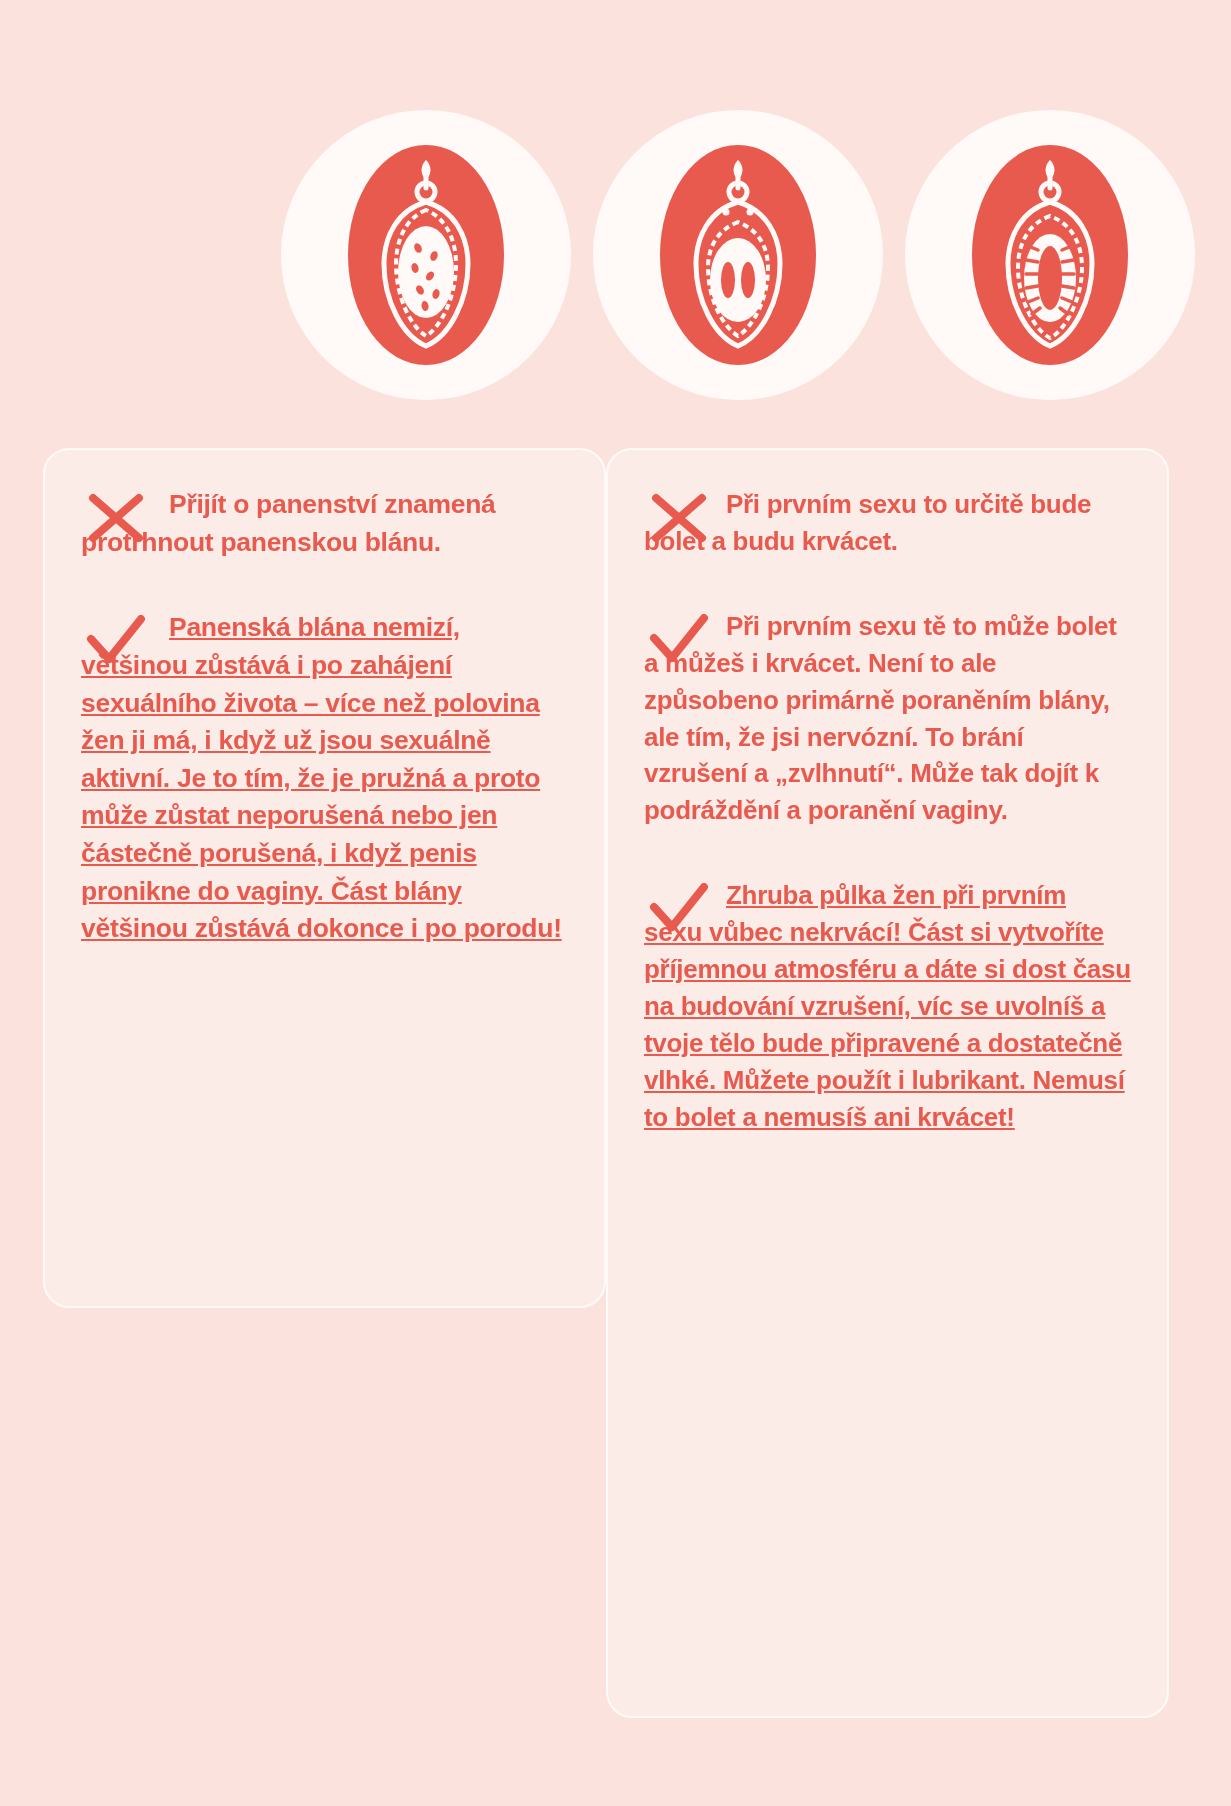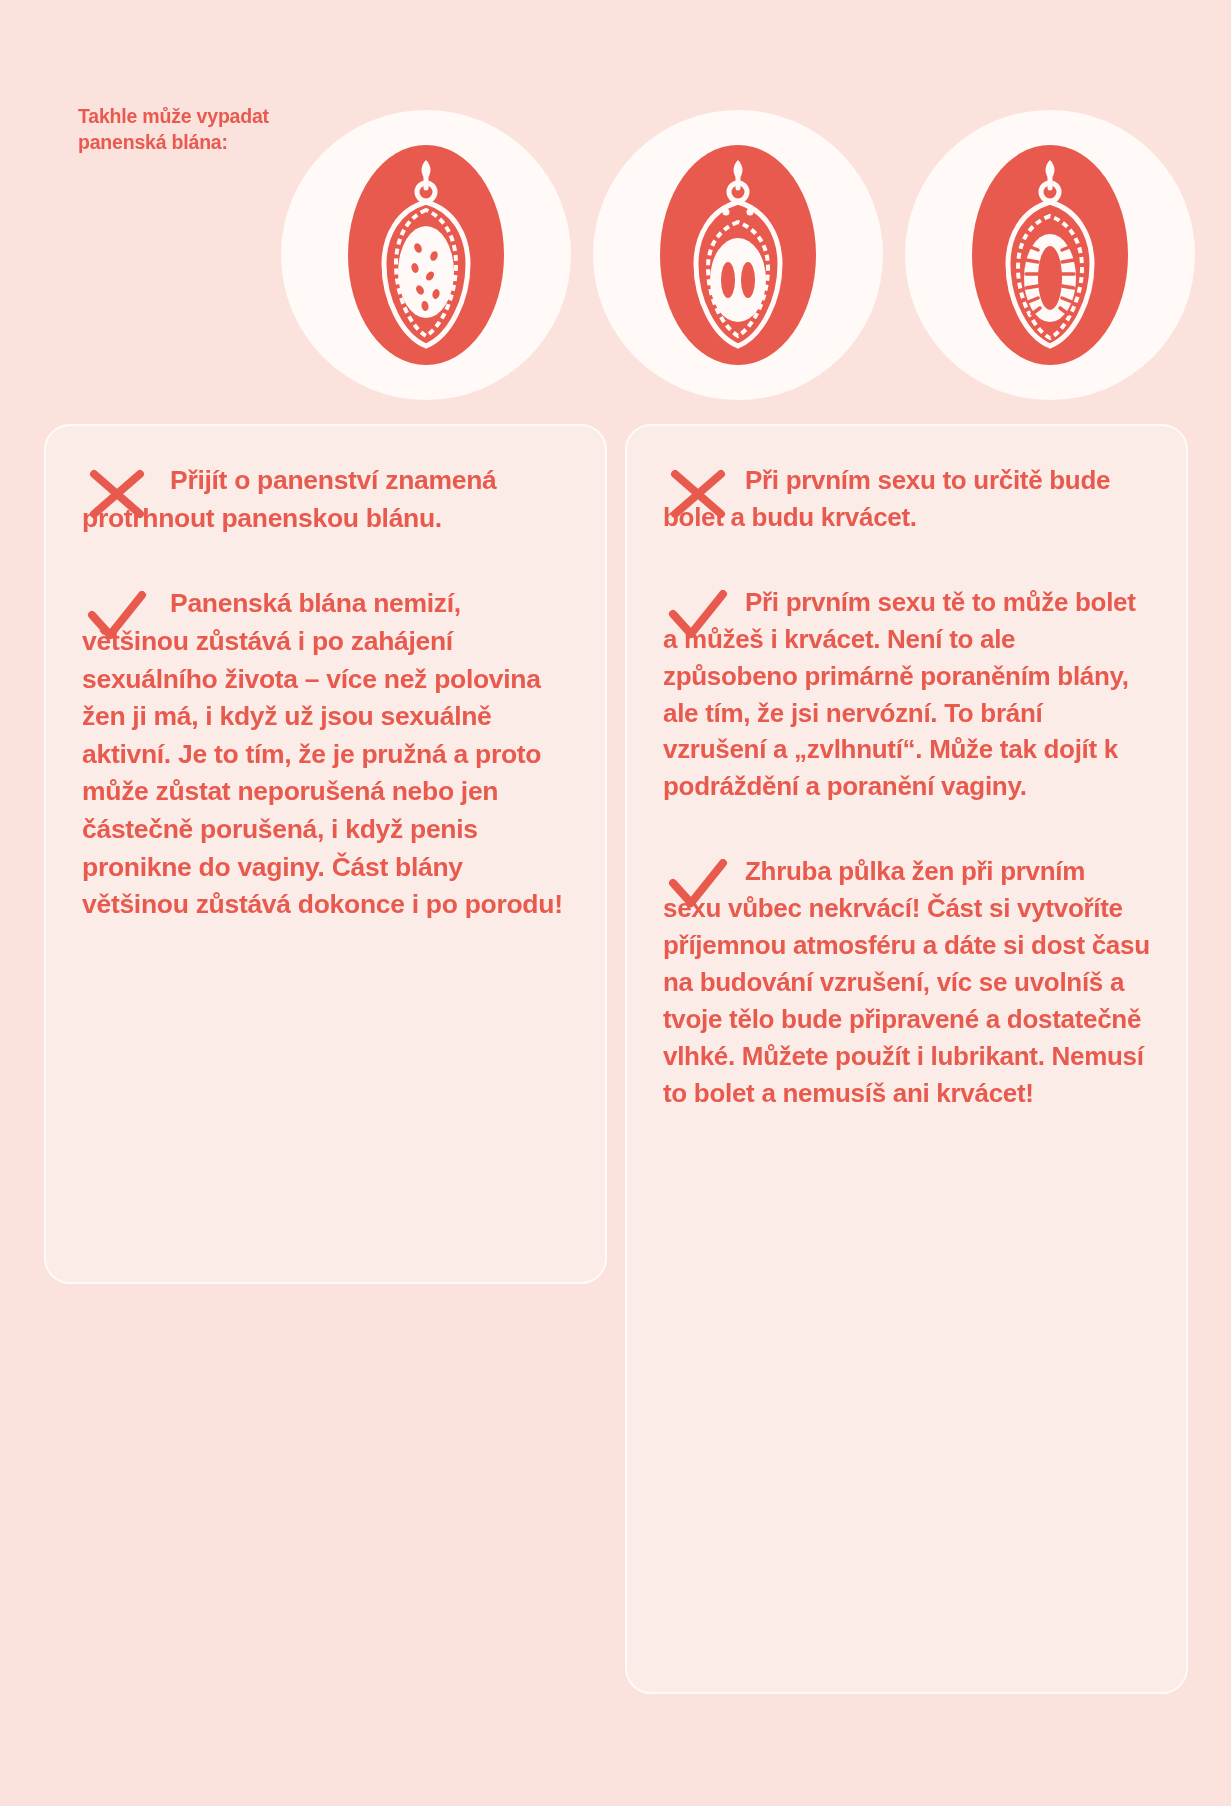--- a/index.html
+++ b/index.html
@@ -58,26 +58,24 @@
     justify-content: center;
   }
   .circle svg {
     display: block;
   }
 
   
   .cards {
     position: absolute;
     left: 43px;
-    top: 424px;
+    top: 448px;
     width: 1145px;
     display: flex;
-    gap: 18px;
     align-items: flex-start;
-    justify-content: flex-end;
   }
   .card {
     background: #fcece7;
     border: 2px solid #fffaf8;
     border-radius: 26px;
     box-sizing: border-box;
     padding: 36px 36px 40px 36px;
   }
   .card-left {
     width: 563px;
@@ -87,20 +85,21 @@
     width: 563px;
     min-height: 1270px;
   }
 
   .block {
     position: relative;
     margin-bottom: 48px;
   }
   .block:last-child {
     margin-bottom: 0;
+    text-decoration: underline;
   }
   .block .mark {
     position: absolute;
     left: 4px;
     top: 6px;
     width: 62px;
     height: 52px;
   }
   .block p {
     margin: 0;
@@ -124,21 +123,20 @@
   .right .block p {
     font-size: 26px;
   }
 </style>
 </head>
 <body>
 
 <div class="page">
 
   <div class="top-section">
-    <div class="caption">Takhle může vypadat panenská blána:</div>
 
     <div class="circles">
 
       <div class="circle">
         <svg width="200" height="230" viewBox="0 0 200 230" aria-hidden="true">
           <ellipse cx="100" cy="115" rx="78" ry="110" fill="#e8594e"></ellipse>
           <path d="M100 20 C94 26 94 34 100 40 C106 34 106 26 100 20 Z" fill="#fffaf8"></path>
           <path d="M100 28 L100 48" stroke="#fffaf8" stroke-width="5" fill="none" stroke-linecap="round"></path>
           <circle cx="100" cy="52" r="9" fill="none" stroke="#fffaf8" stroke-width="5"></circle>
           <path d="M100 62 C72 70 58 96 58 124 C58 160 76 196 100 206 C124 196 142 160 142 124 C142 96 128 70 100 62 Z" fill="none" stroke="#fffaf8" stroke-width="5"></path>

